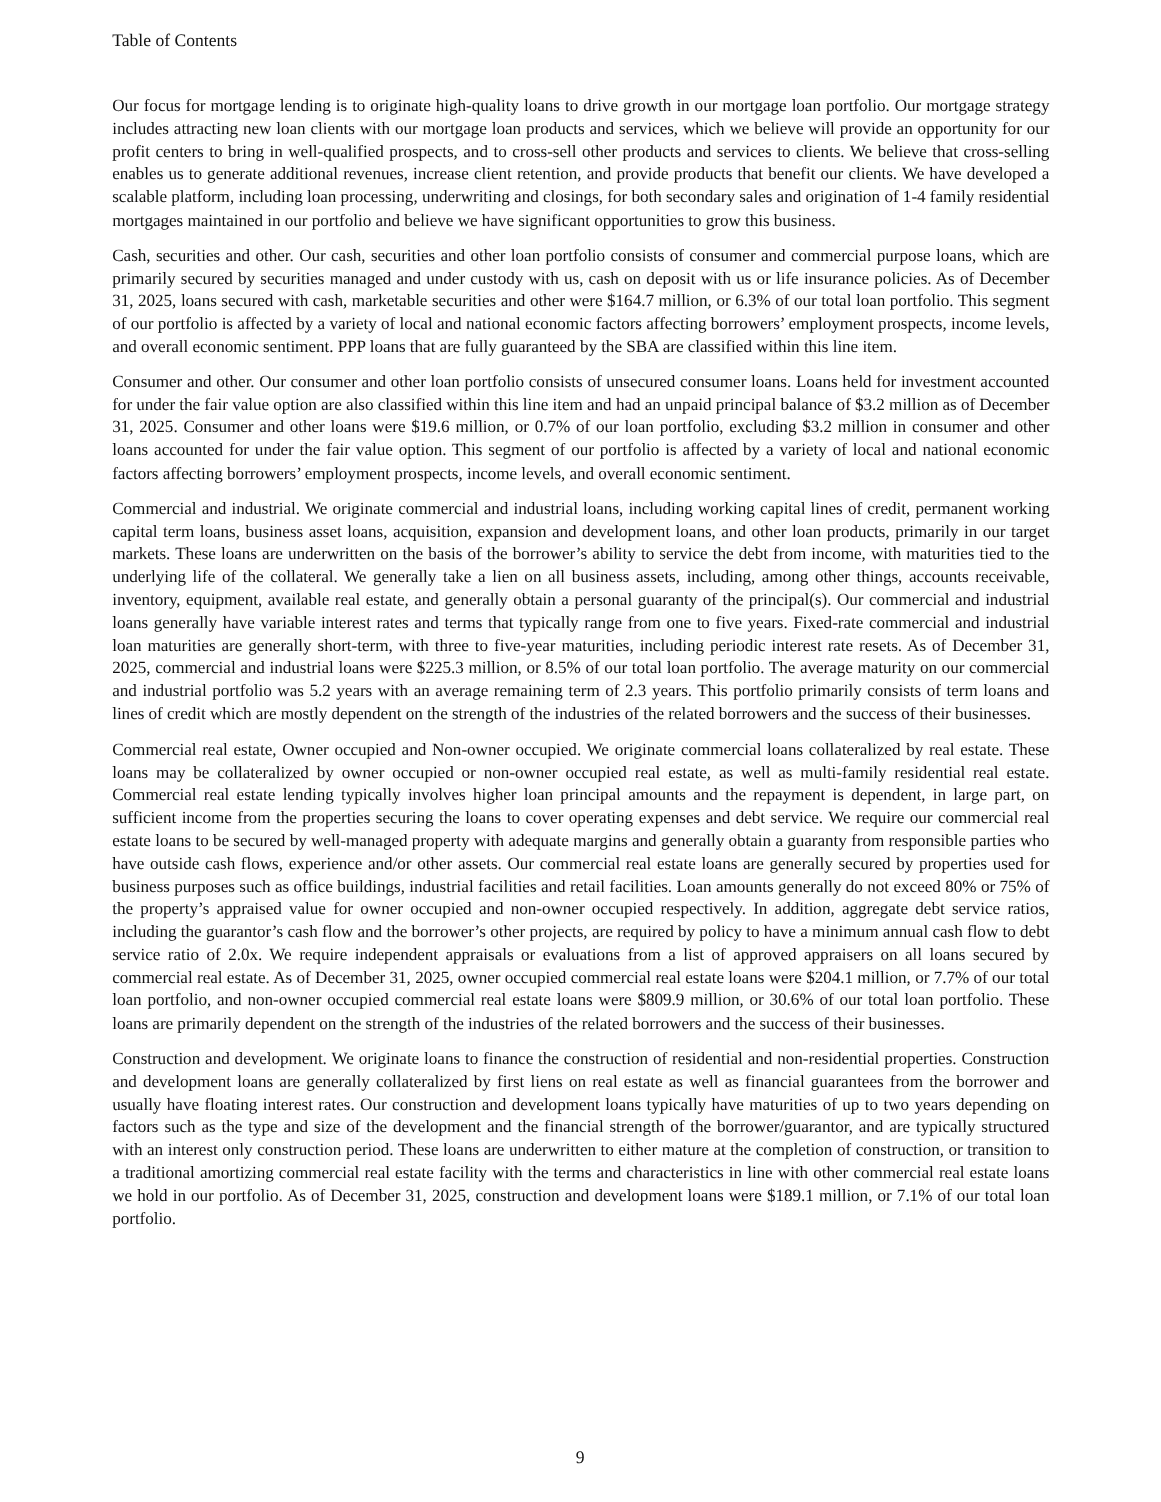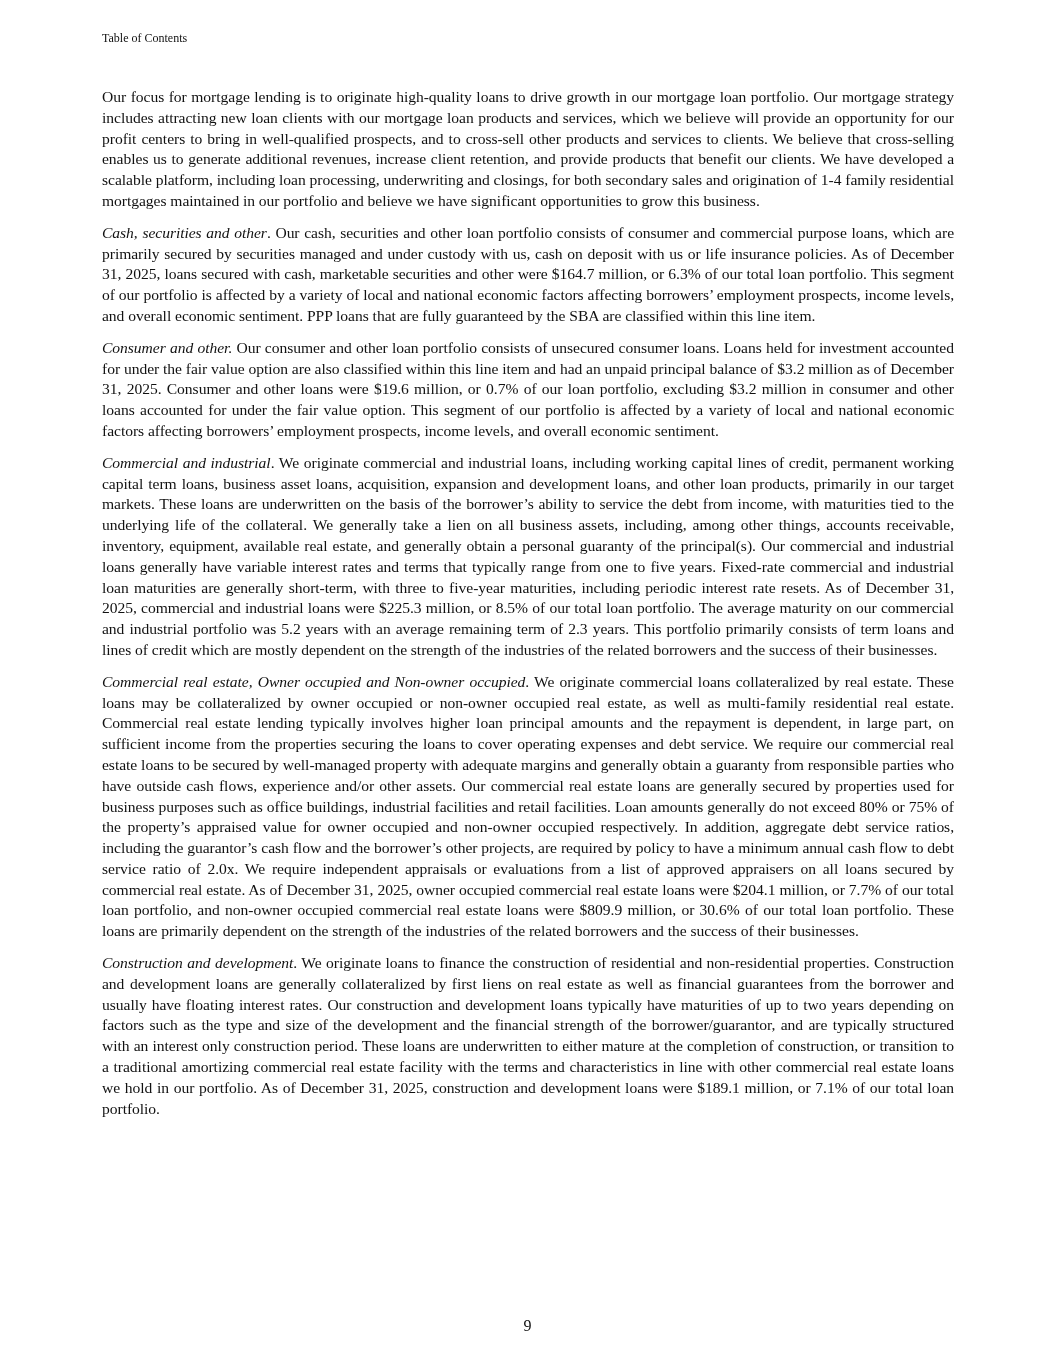--- a/index.html
+++ b/index.html
@@ -12,40 +12,39 @@
       height: 1365px;
       position: relative;
       overflow: hidden;
       font-family: "Liberation Serif", "DejaVu Serif", serif;
       color: #111111;
     }
     .toc-link {
       position: absolute;
       left: 102px;
       top: 28px;
-      font-size: 12px;
+      font-size: 16px;
       line-height: 20px;
       color: #111111;
       text-decoration: none;
     }
     .content {
       position: absolute;
       left: 102px;
       top: 87px;
       width: 852px;
     }
     .para {
       margin: 0 0 11px 0;
       font-size: 15.6px;
       line-height: 20.8px;
       text-align: justify;
       letter-spacing: -0.05px;
     }
     .para .heading {
-      font-style: italic;
     }
     .page-number {
       position: absolute;
       left: 0;
       width: 1055px;
       top: 1316px;
       text-align: center;
       font-size: 16px;
       line-height: 20px;
     }

